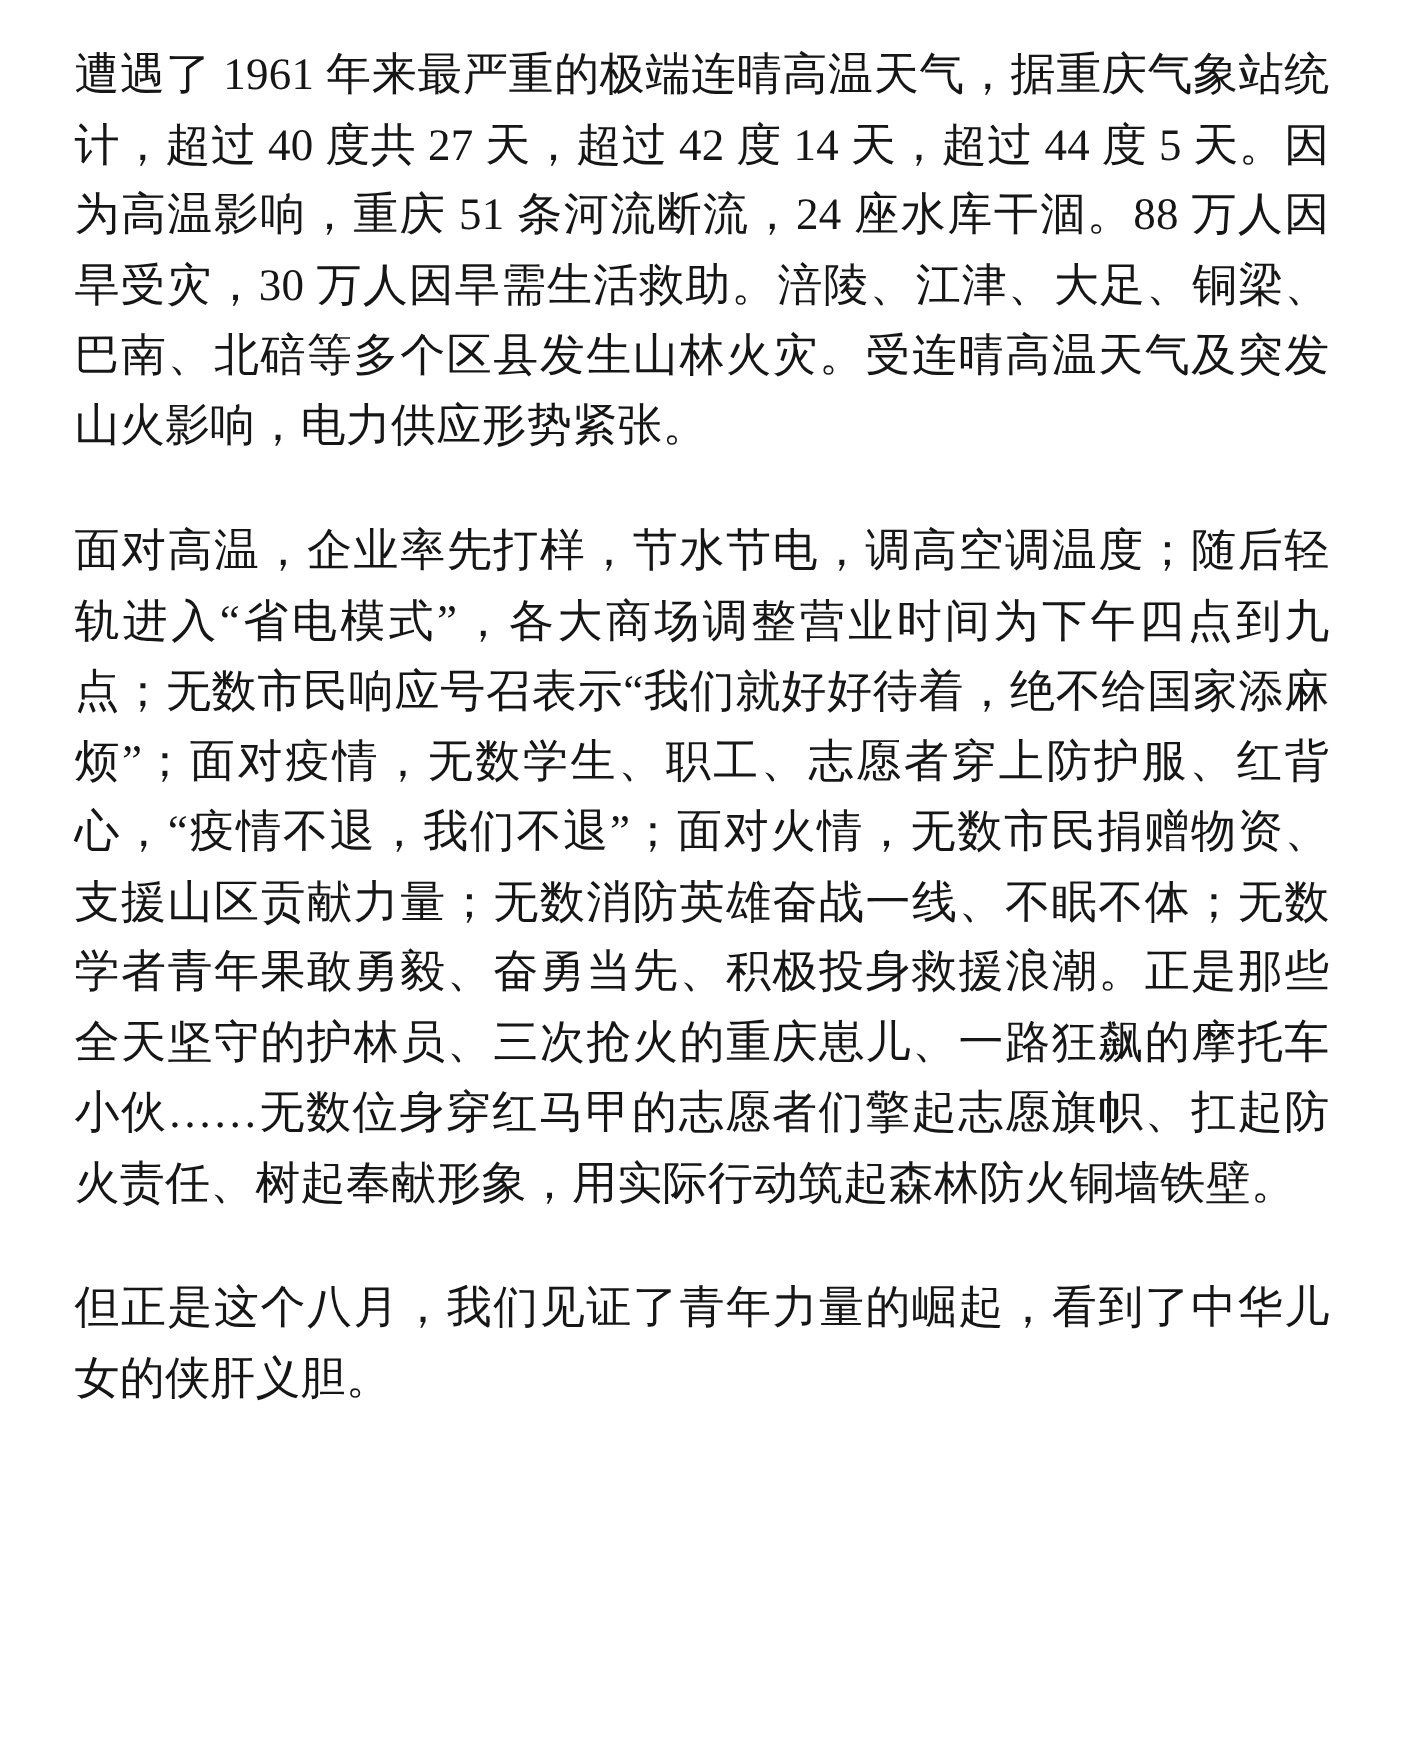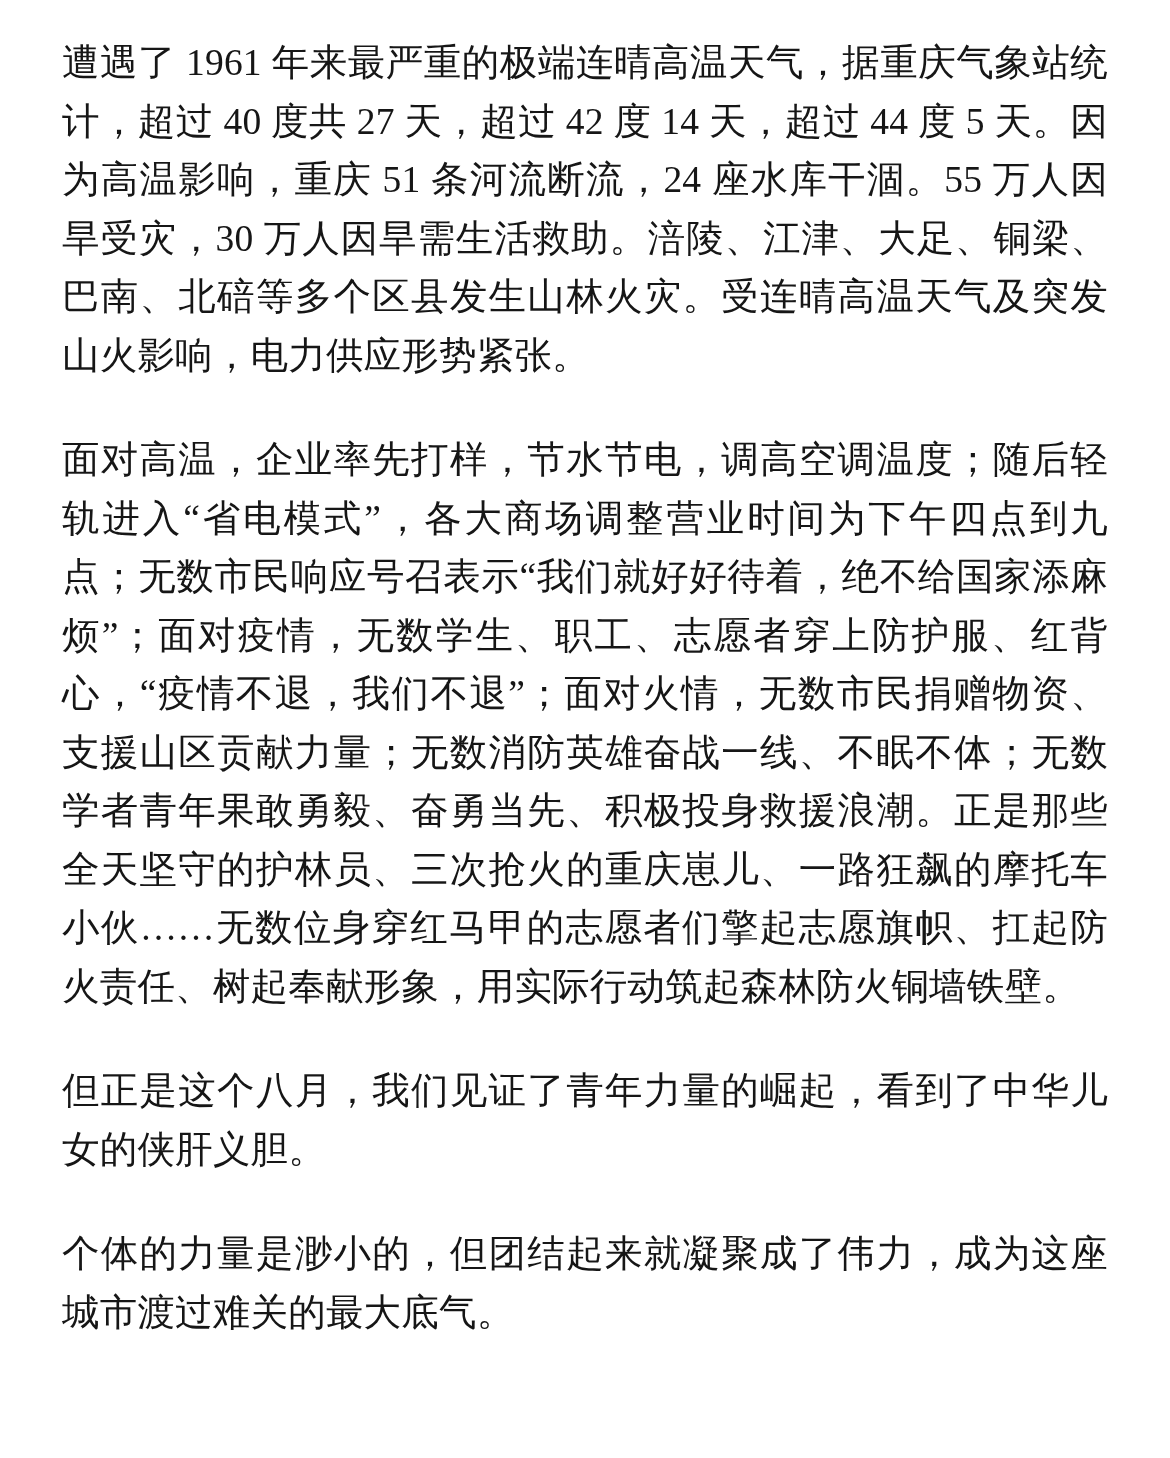--- a/index.html
+++ b/index.html
@@ -35,18 +35,17 @@
   }
   .para:last-child {
     margin-bottom: 0;
   }
 </style>
 </head>
 <body>
 
 <div class="page">
   <article class="article">
-    <p class="para">遭遇了 1961 年来最严重的极端连晴高温天气，据重庆气象站统计，超过 40 度共 27 天，超过 42 度 14 天，超过 44 度 5 天。因为高温影响，重庆 51 条河流断流，24 座水库干涸。55 万人因旱受灾，30 万人因旱需生活救助。涪陵、江津、大足、铜梁、巴南、北碚等多个区县发生山林火灾。受连晴高温天气及突发山火影响，电力供应形势紧张。</p>
+    <p class="para">遭遇了 1961 年来最严重的极端连晴高温天气，据重庆气象站统计，超过 40 度共 27 天，超过 42 度 14 天，超过 44 度 5 天。因为高温影响，重庆 51 条河流断流，24 座水库干涸。88 万人因旱受灾，30 万人因旱需生活救助。涪陵、江津、大足、铜梁、巴南、北碚等多个区县发生山林火灾。受连晴高温天气及突发山火影响，电力供应形势紧张。</p>
     <p class="para">面对高温，企业率先打样，节水节电，调高空调温度；随后轻轨进入“省电模式”，各大商场调整营业时间为下午四点到九点；无数市民响应号召表示“我们就好好待着，绝不给国家添麻烦”；面对疫情，无数学生、职工、志愿者穿上防护服、红背心，“疫情不退，我们不退”；面对火情，无数市民捐赠物资、支援山区贡献力量；无数消防英雄奋战一线、不眠不体；无数学者青年果敢勇毅、奋勇当先、积极投身救援浪潮。正是那些全天坚守的护林员、三次抢火的重庆崽儿、一路狂飙的摩托车小伙……无数位身穿红马甲的志愿者们擎起志愿旗帜、扛起防火责任、树起奉献形象，用实际行动筑起森林防火铜墙铁壁。</p>
     <p class="para">但正是这个八月，我们见证了青年力量的崛起，看到了中华儿女的侠肝义胆。</p>
-    <p class="para">个体的力量是渺小的，但团结起来就凝聚成了伟力，成为这座城市渡过难关的最大底气。</p>
   </article>
 </div>
 
 </body></html>

